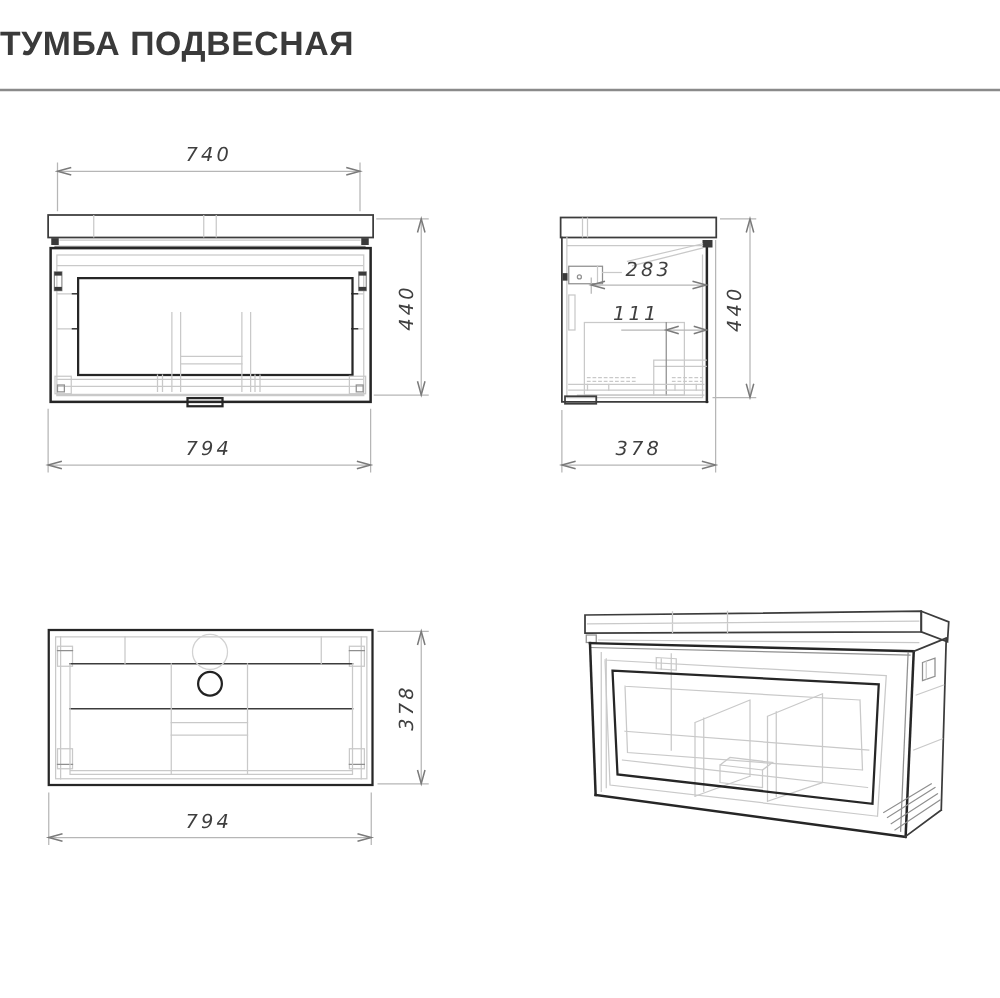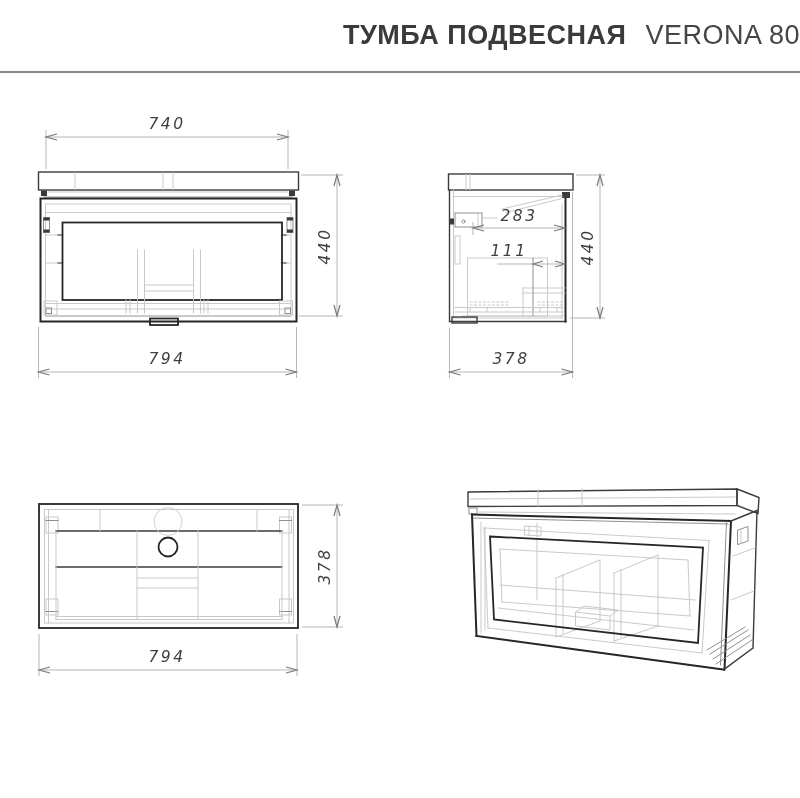--- a/index.html
+++ b/index.html
@@ -1,18 +1,18 @@
 <!DOCTYPE html>
 <html><head>
 <meta charset="utf-8">
 <style>
   html,body{margin:0;padding:0;background:#fff;}
   .page{position:relative;width:800px;height:798px;background:#fff;overflow:hidden;
         font-family:"Liberation Sans",sans-serif;}
-  .hdr{height:71px;display:flex;align-items:center;justify-content:flex-end;
+  .hdr{height:71px;display:flex;align-items:center;justify-content:space-between;
        border-bottom:2px solid #8a8a8a;gap:10px;}
   .hdr .t-bold{font-size:27px;font-weight:700;color:#3a3a3a;letter-spacing:.5px;}
   .hdr .t-reg{font-size:27px;font-weight:400;color:#454545;letter-spacing:.5px;margin-left:9px;}
   svg{display:block;}
   .sD{stroke:#262626;stroke-width:2;fill:none;stroke-linecap:square;}
   .sP{stroke:#262626;stroke-width:1.8;fill:none;stroke-linecap:square;}
   .sM{stroke:#3c3c3c;stroke-width:1.4;fill:none;stroke-linecap:square;}
   .sT{stroke:#8f8f8f;stroke-width:1;fill:none;stroke-linecap:square;}
   .sL{stroke:#c9c9c9;stroke-width:1;fill:none;stroke-linecap:square;}
   .dim{stroke:#b6b6b6;stroke-width:1;fill:none;}
@@ -21,21 +21,20 @@
           letter-spacing:2.5px;fill:#3f3f3f;}
   .fillD{fill:#3a3a3a;stroke:none;}
 </style>
 </head>
 <body>
 
 <div class="page">
 
   <div class="hdr">
     <span class="t-bold">ТУМБА ПОДВЕСНАЯ</span>
-    <span class="t-reg">VERONA 80</span>
   </div>
 
   <svg width="800" height="725" viewBox="0 73 800 725">
 
     <g>
 
       <rect x="38.5" y="172" width="260" height="18" class="sM"></rect>
       <g class="sL">
         <path d="M75,172.5 V189.5 M163,172.5 V189.5 M173,172.5 V189.5"></path>
       </g>

